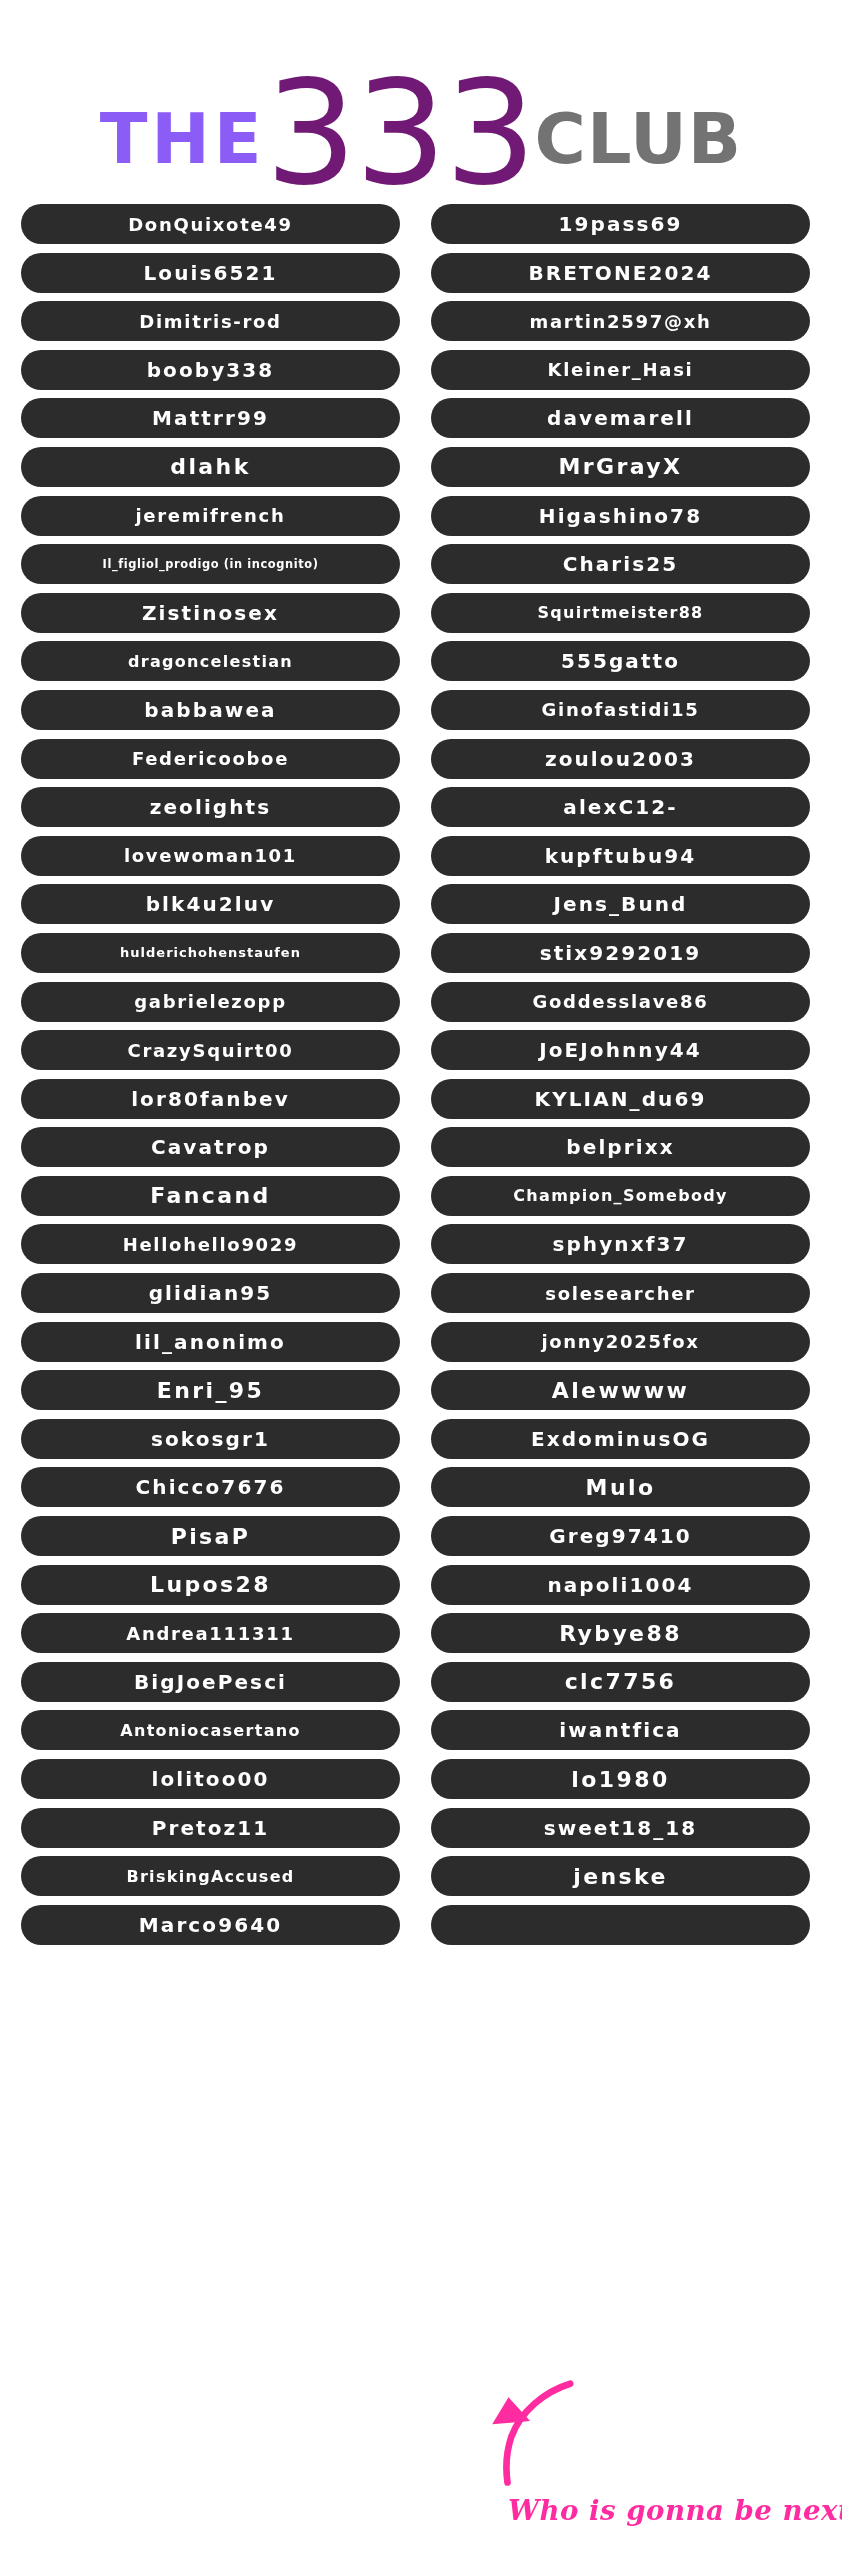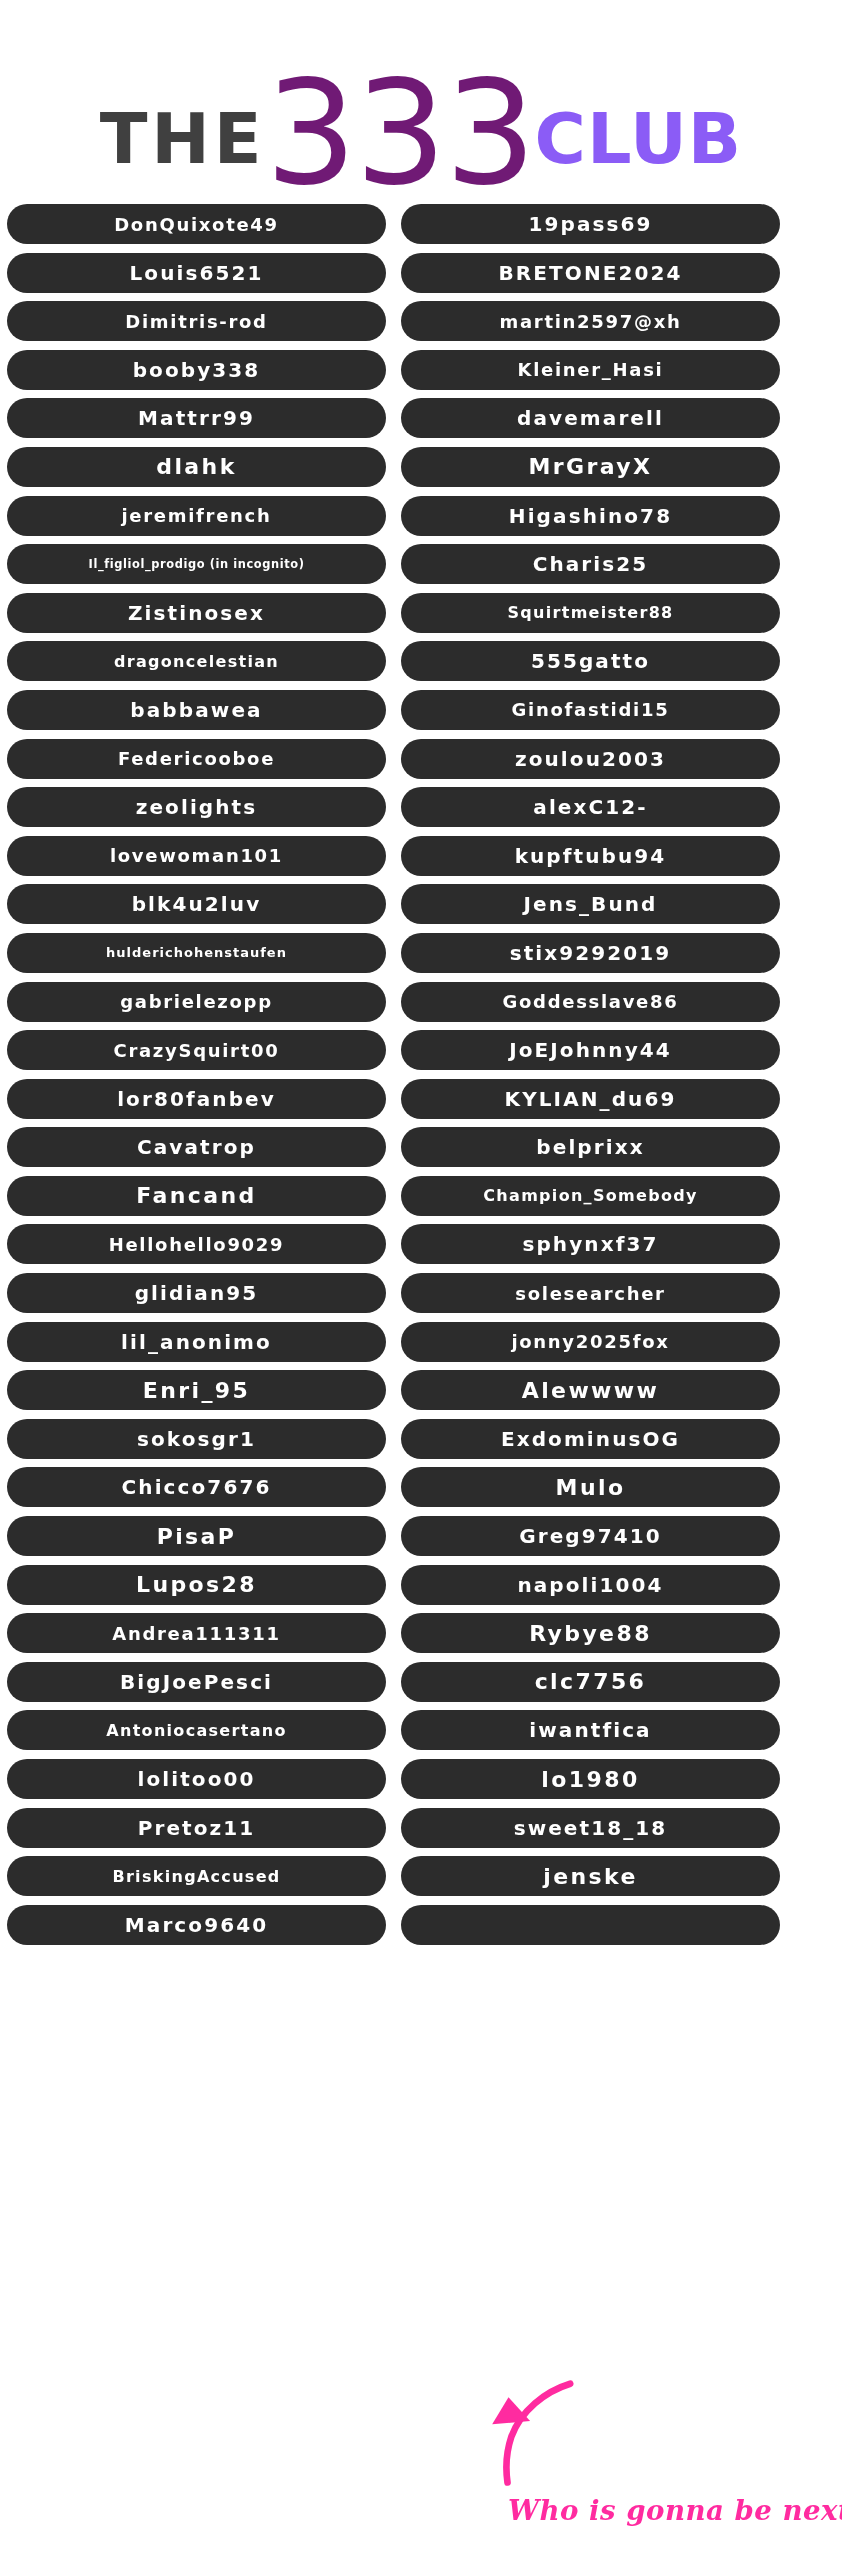--- a/index.html
+++ b/index.html
@@ -35,46 +35,46 @@
     display: flex;
     align-items: baseline;
     justify-content: center;
     white-space: nowrap;
   }
   .t-the {
     font-family: "DejaVu Sans", sans-serif;
     font-weight: bold;
     font-size: 70px;
     letter-spacing: 3.8px;
-    color: #404040;
+    color: #8b5cf6;
     transform: scaleX(1.0);
   }
   .t-num {
     font-family: "DejaVu Sans", sans-serif;
     font-weight: normal;
     font-size: 144px;
     letter-spacing: -1.9px;
     color: #701a75;
     line-height: 1;
     position: relative;
     top: 20px;
   }
   .t-club {
     font-family: "DejaVu Sans", sans-serif;
     font-weight: bold;
     font-size: 70px;
     letter-spacing: 1px;
-    color: #8b5cf6;
+    color: #737373;
   }
 
   
   .columns {
     display: flex;
-    gap: 15px;
-    padding: 0 7px;
+    gap: 31px;
+    padding: 0 21px;
     box-sizing: border-box;
   }
   .col {
     width: 379px;
     display: flex;
     flex-direction: column;
     gap: 8.6px;
   }
   .pill {
     height: 40px;

